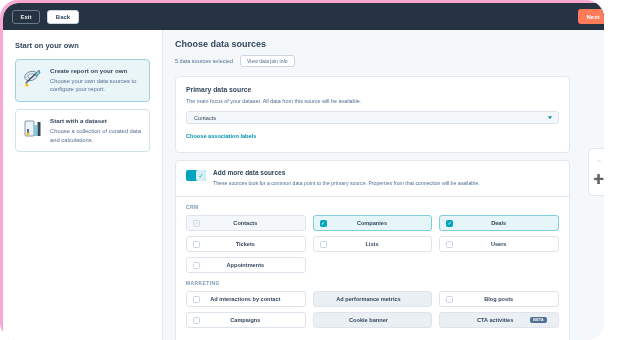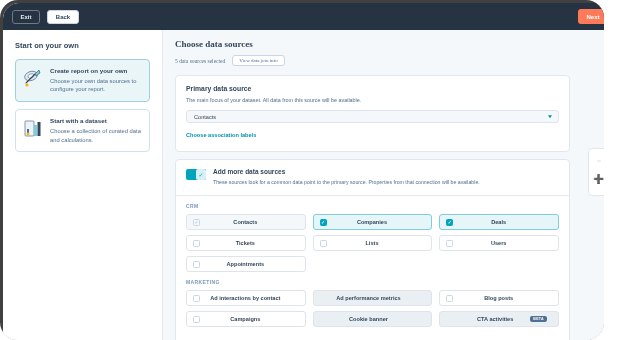--- a/index.html
+++ b/index.html
@@ -6,21 +6,21 @@
   html, body {
     width: 620px; height: 340px;
     background: #ffffff;
     font-family: "Liberation Sans", sans-serif;
     overflow: hidden;
   }
   .device {
     position: absolute;
     left: 0; top: 0;
     width: 604px; height: 340px;
-    background: #404040;
+    background: #f9a8d4;
     border-radius: 18px;
     overflow: hidden;
     padding: 3px 3px 0 3px;
   }
   .screen {
     position: relative;
     width: 614px; height: 337px;
     background: #ffffff;
     border-radius: 16px 16px 0 0;
     overflow: hidden;
@@ -102,21 +102,21 @@
   }
   .card-p { font-size: 5.8px; color: #516f90; line-height: 1.5; }
 
   
   .main {
     position: absolute; left: 160px; top: 27px;
     width: 419px; height: 310px;
     background: #f5f8fa;
     overflow: hidden;
   }
-  .main-head { padding: 9px 12px 0 12px; font-family: Liberation Serif, serif; }
+  .main-head { padding: 9px 12px 0 12px; }
   .main-title { font-size: 9px; font-weight: bold; color: #33475b; }
   .subrow { display: flex; align-items: center; gap: 7px; margin-top: 6px; }
   .sub-count { font-size: 5.5px; color: #516f90; }
   .pill-join {
     border: 1px solid #cbd6e2; border-radius: 3px;
     background: #ffffff; color: #516f90;
     font-size: 5px; padding: 2px 6px;
     cursor: pointer;
   }
 

